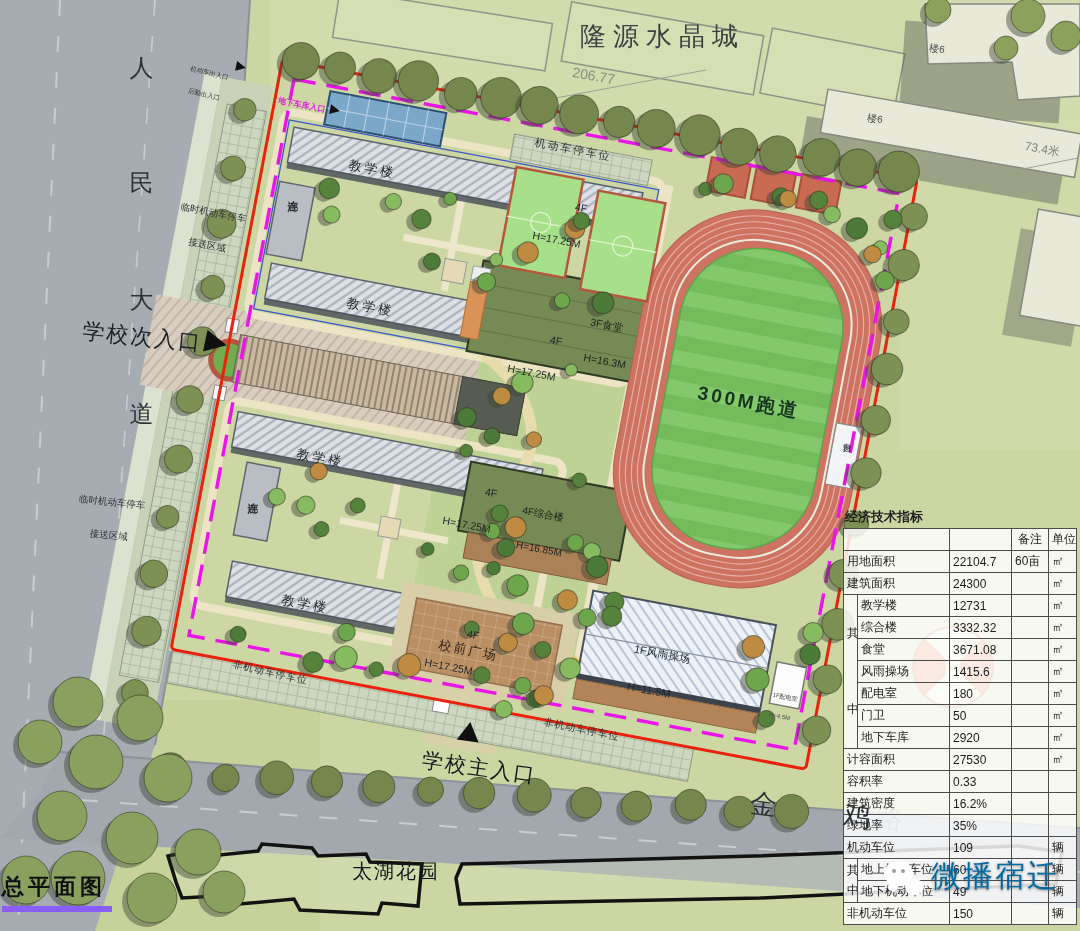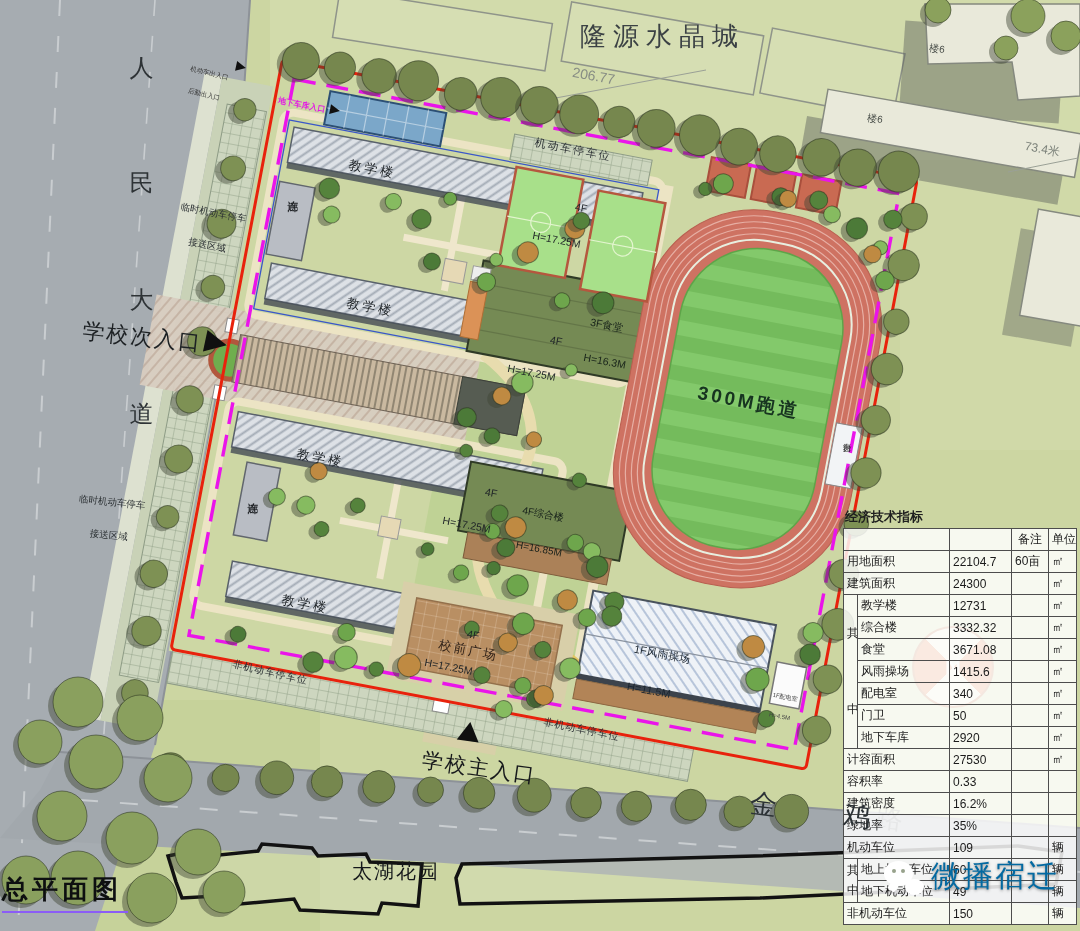--- a/index.html
+++ b/index.html
@@ -20,22 +20,22 @@
   #tablebox{position:absolute;left:843px;top:508px;z-index:2;width:206px;}
   #tablebox .ttitle{font-size:13px;font-weight:bold;color:#1f1f1f;margin:0 0 2px 2px;}
   table.itable{border-collapse:collapse;width:233px;background:rgba(255,255,255,.84);
     font-family:"Liberation Sans",sans-serif;font-size:12px;table-layout:fixed;}
   table.itable td{border:1px solid #4d4d4d;padding:1px 3px;height:19px;color:#1b1b1b;
     white-space:nowrap;overflow:hidden;}
   td.grp{width:14px;padding:0;text-align:center;}
   td.grp .gwrap{display:flex;flex-direction:column;justify-content:space-around;height:100%;}
   td.sub{padding-left:6px;}
   td.c{text-align:center;}
-  #title{position:absolute;left:2px;top:872px;z-index:4;font-size:26px;font-weight:700;
-    color:#0d0f10;letter-spacing:4px;border-bottom:2px solid #8b5cf6;padding:0 6px 4px 0;}
+  #title{position:absolute;left:2px;top:872px;z-index:4;font-size:22px;font-weight:700;
+    color:#0d0f10;letter-spacing:4px;border-bottom:6px solid #8b5cf6;padding:0 6px 4px 0;}
   .wm{position:absolute;left:884px;top:856px;z-index:5;display:flex;align-items:center;gap:7px;}
   .wm .txt{font-size:30px;color:#0369a1;letter-spacing:2px;font-weight:500;
     text-shadow:0 1px 3px rgba(70,70,70,.6);}
   .wico{position:relative;width:40px;height:36px;}
   .wico .b1{position:absolute;left:0;top:2px;width:29px;height:25px;background:#fff;border-radius:50%;}
   .wico .b1t{position:absolute;left:5px;top:24px;width:8px;height:8px;background:#fff;transform:rotate(35deg);}
   .wico .b2{position:absolute;right:0;bottom:0;width:19px;height:16px;background:#fff;border-radius:50%;}
   .wico i{position:absolute;width:4px;height:4px;border-radius:50%;background:#98a28c;}
   .ghost{opacity:.5;}
 </style>
@@ -674,21 +674,21 @@
             <td>㎡</td>
     </tr>
     <tr>
       <td class="sub">风雨操场</td>
             <td>1415.6</td>
       <td></td>
             <td>㎡</td>
     </tr>
     <tr>
       <td class="sub">配电室</td>
-            <td>340</td>
+            <td>180</td>
       <td></td>
             <td>㎡</td>
     </tr>
     <tr>
       <td class="sub">门卫</td>
             <td>50</td>
       <td></td>
             <td>㎡</td>
     </tr>
     <tr>

